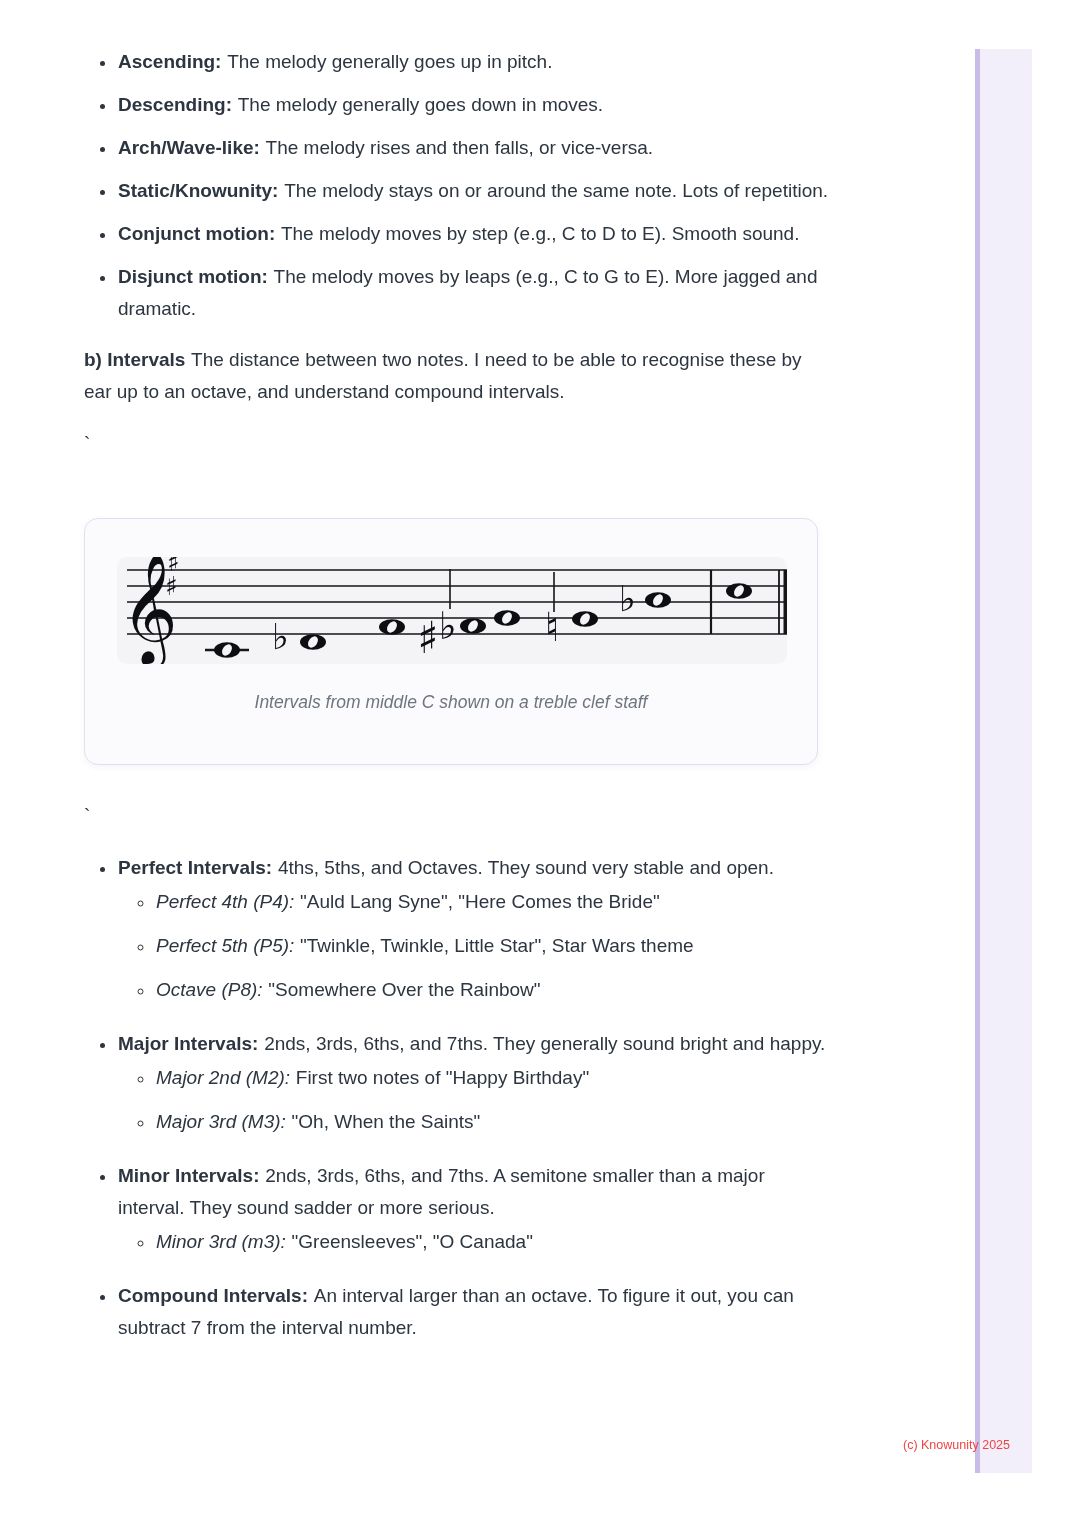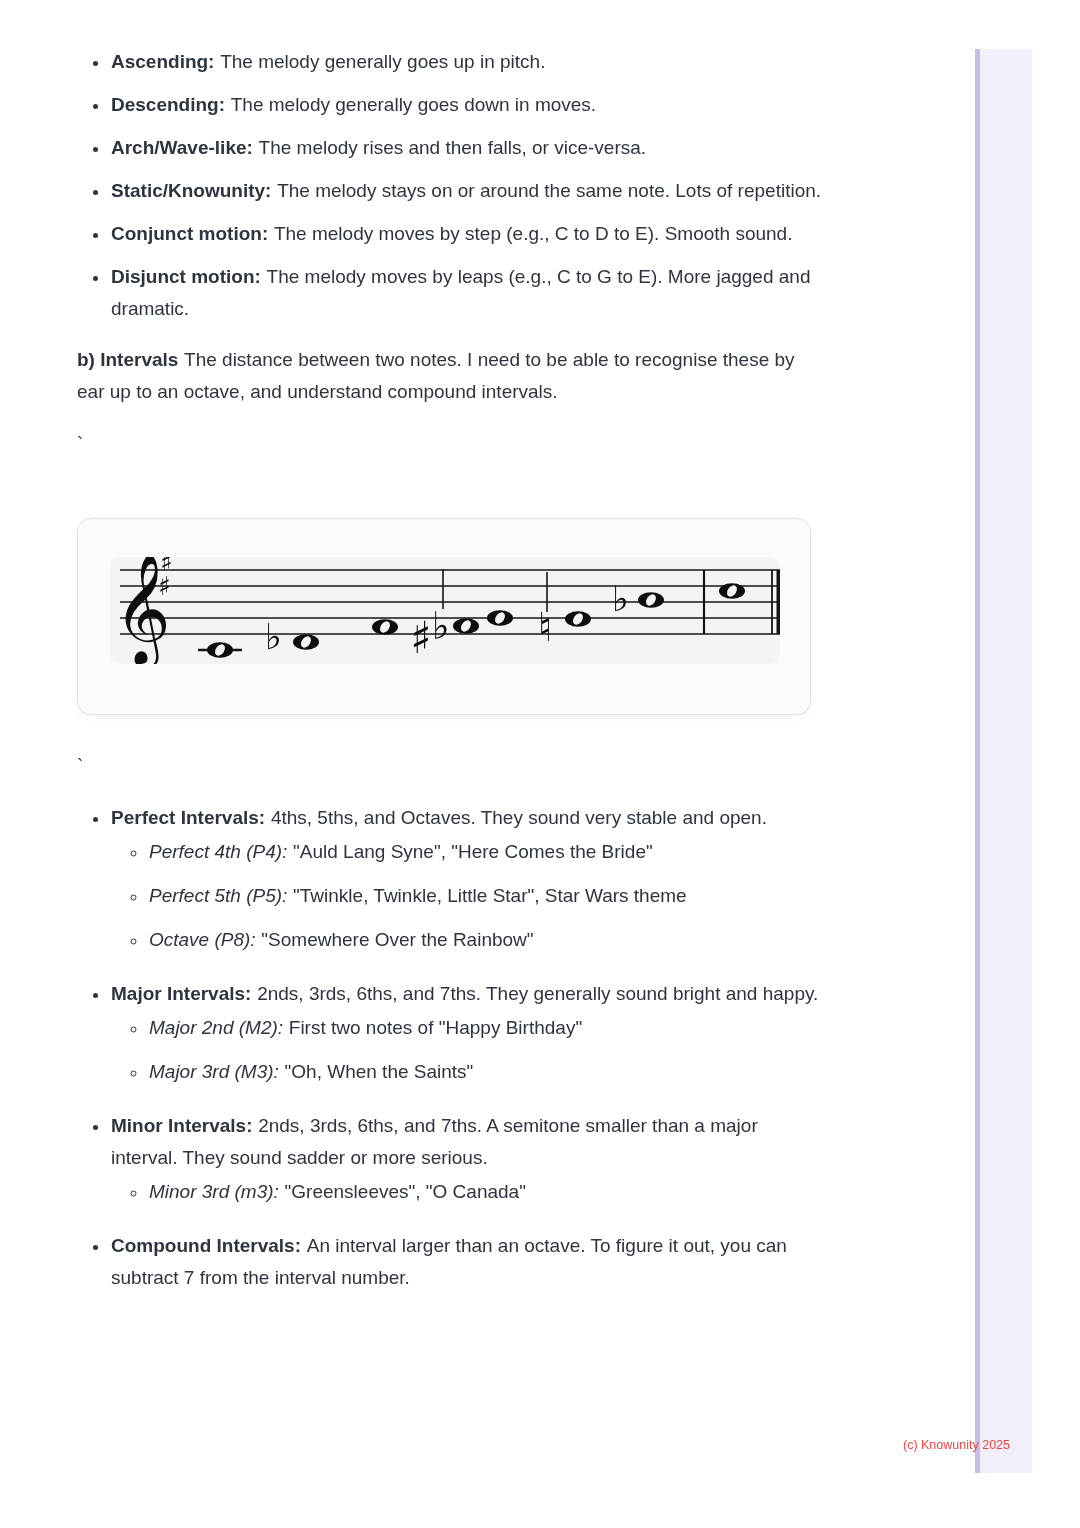--- a/index.html
+++ b/index.html
@@ -6,21 +6,21 @@
   body {
     width:1080px; height:1528px; position:relative; overflow:hidden;
     background:#ffffff; color:#2c3540;
     font-family:"Liberation Sans", sans-serif;
   }
   .scroll-strip {
     position:absolute; left:975px; top:49px; width:52px; height:1424px;
     background:#f2eefa; border-left:5px solid #c9bce6; z-index:1;
   }
   .content {
-    position:absolute; left:77px; top:46px; width:746px;
+    position:absolute; left:84px; top:46px; width:746px;
     font-size:19px; line-height:32px; z-index:2;
   }
   ul { margin:0; }
   ul.l1 { list-style:disc; padding-left:32px; }
   ul.l1 > li { padding-left:2px; margin-bottom:11px; }
   ul.l1 > li::marker { color:#2c3540; font-size:15px; }
   ul.intervals { margin-top:20px; }
   ul.intervals > li { margin-bottom:22px; }
   ul.subs { list-style:circle; padding-left:36px; margin:2px 0 0 0; }
   ul.subs > li { padding-left:2px; margin-bottom:12px; }
@@ -131,20 +131,21 @@
 
         <line x1="594" y1="13" x2="594" y2="77" stroke="#15161a" stroke-width="2.2"></line>
         <g transform="translate(622,34)">
             <ellipse rx="13" ry="7.8" fill="#0d0e12"></ellipse>
             <ellipse rx="6.2" ry="4.2" transform="rotate(-55)" fill="#f4f4f7"></ellipse>
           </g>
         <line x1="662" y1="13" x2="662" y2="77" stroke="#15161a" stroke-width="1.8"></line>
         <rect x="666.5" y="13" width="5" height="64" fill="#15161a"></rect>
       </svg>
     </div>
+    <div class="caption">Intervals from middle C shown on a treble clef staff</div>
   </div>
 
   <div class="stray second">`</div>
 
   <ul class="l1 intervals">
     <li>
       <span class="t">Perfect Intervals:</span><span>4ths, 5ths, and Octaves. They sound very stable and open.</span>
       <ul class="subs">
         <li><span class="it">Perfect 4th (P4):</span><span>"Auld Lang Syne", "Here Comes the Bride"</span></li>
         <li><span class="it">Perfect 5th (P5):</span><span>"Twinkle, Twinkle, Little Star", Star Wars theme</span></li>

